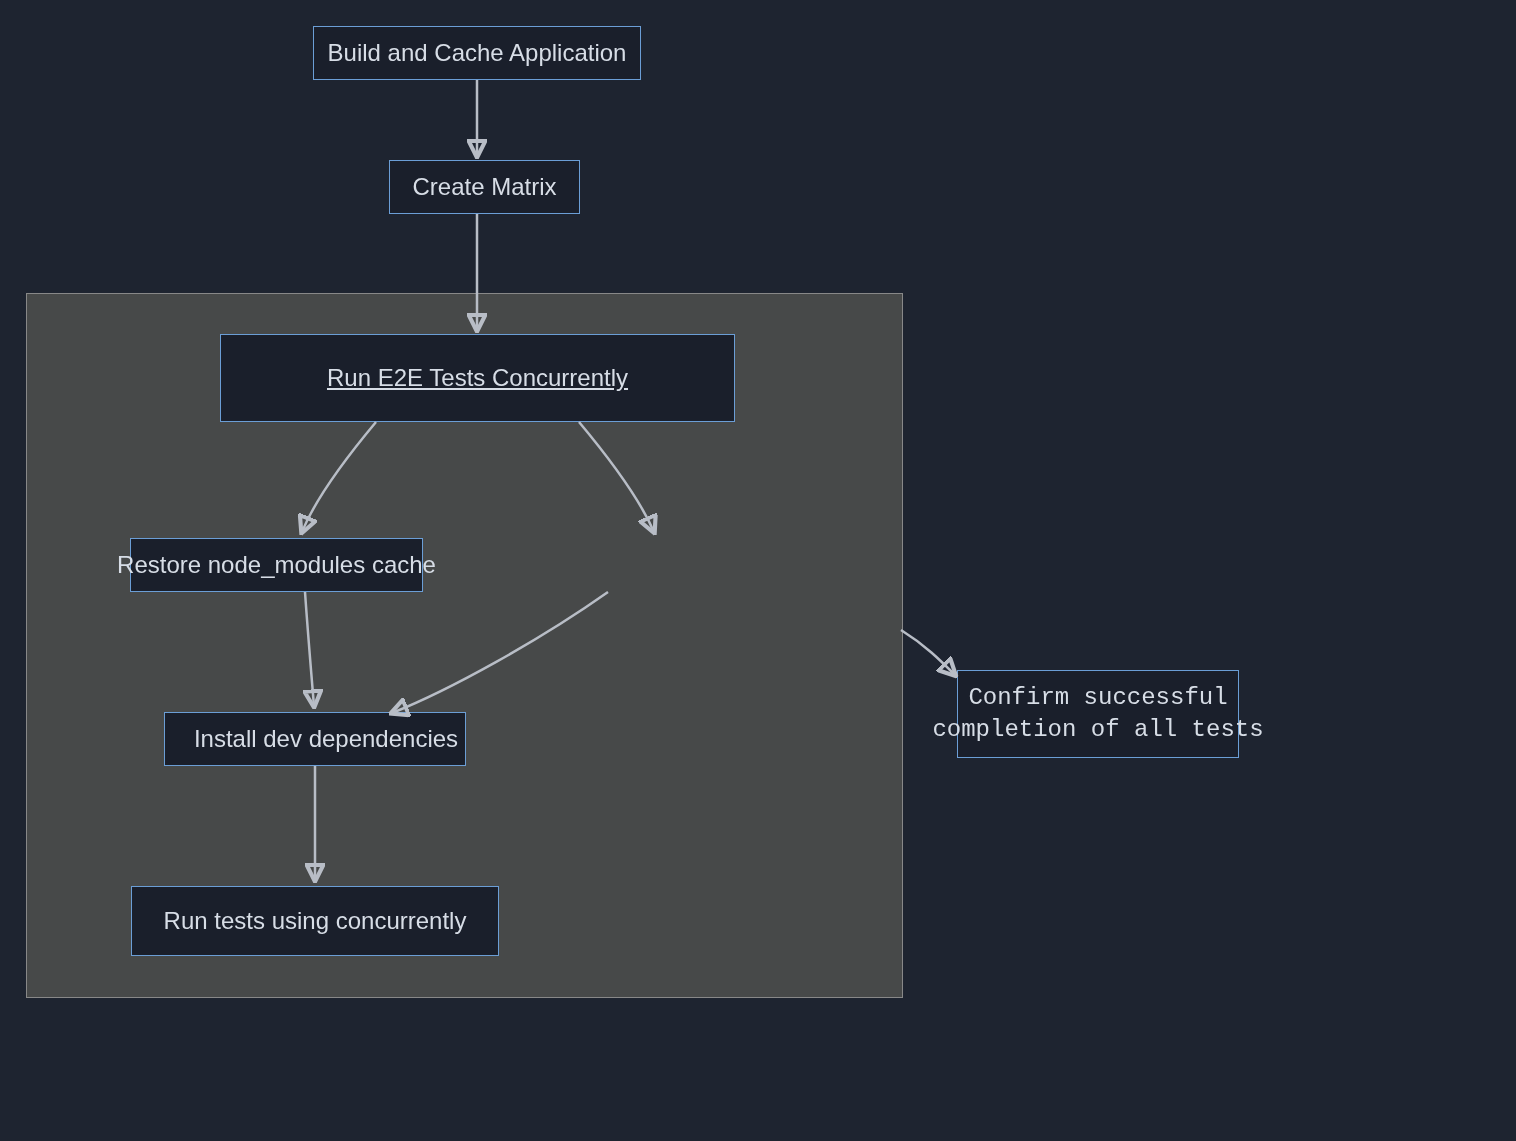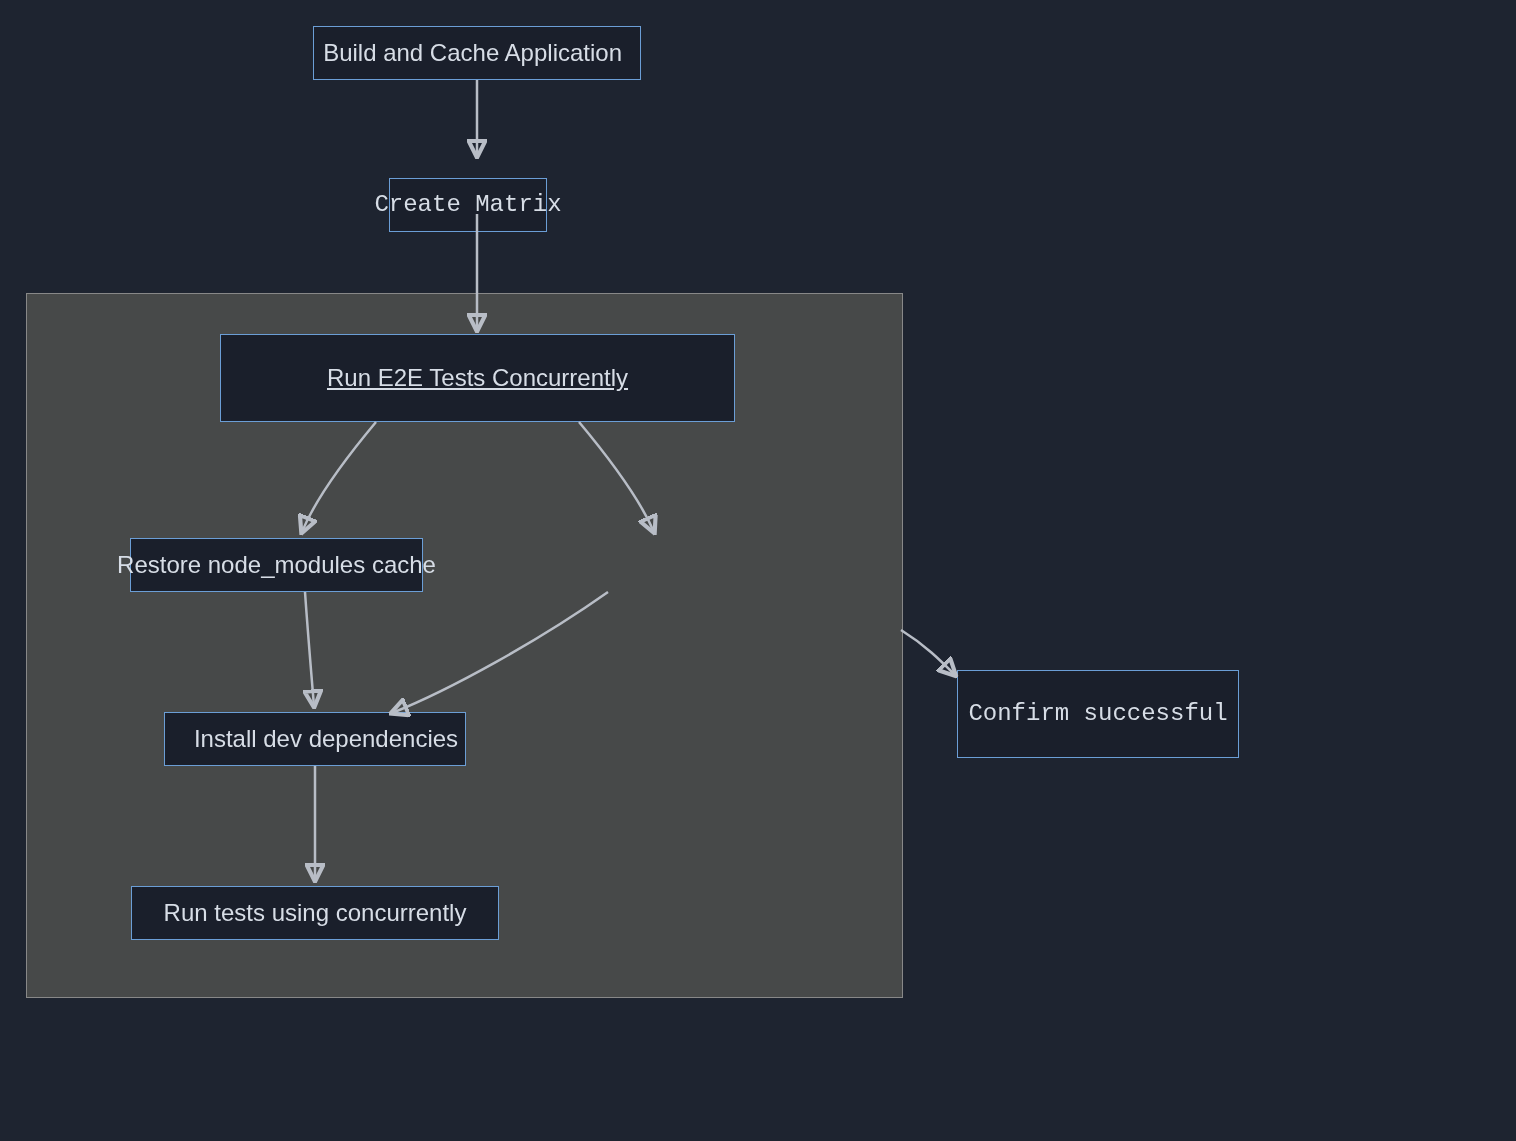--- a/index.html
+++ b/index.html
@@ -51,47 +51,48 @@
     stroke-width: 2.5;
   }
 </style>
 </head>
 <body>
 
 <div class="canvas">
 
   <div class="subgraph" style="left:26px; top:293px; width:875px; height:703px;"></div>
 
-  <div class="node" style="left:313px; top:26px; width:328px; height:54px;align-items:flex-end;">
+  <div class="node" style="left:313px; top:26px; width:328px; height:54px;">
     <span>Build and Cache Application</span>
   </div>
 
-  <div class="node" style="left:389px; top:178px; width:158px; height:54px;font-family:Liberation Mono, monospace;">
+  <div class="node" style="left:389px; top:160px; width:191px; height:54px;">
     <span>Create Matrix</span>
   </div>
 
   <div class="node" style="left:220px; top:334px; width:515px; height:88px;text-decoration:underline;">
     <span>Run E2E Tests Concurrently</span>
   </div>
 
   <div class="node" style="left:130px; top:538px; width:293px; height:54px;">
     <span>Restore node_modules cache</span>
   </div>
 
 
   <div class="node" style="left:164px; top:712px; width:302px; height:54px;padding-left:40px;">
     <span>Install dev dependencies</span>
   </div>
 
-  <div class="node" style="left:131px; top:886px; width:368px; height:54px;justify-content:center;">
+  <div class="node" style="left:131px; top:886px; width:368px; height:70px;justify-content:center;">
     <span>Run tests using concurrently</span>
   </div>
 
   <div class="node" style="left:957px; top:670px; width:282px; height:88px;font-family:Liberation Mono, monospace;">
     <span>Confirm successful</span>
+    <span>completion of all tests</span>
   </div>
 
   <svg class="edges">
     <defs>
       <marker id="arrow" viewBox="0 0 12 12" refX="10" refY="6" markerWidth="8" markerHeight="8" orient="auto-start-reverse">
         <path d="M 1 1 L 11 6 L 1 11 z" fill="#b8bdc6"></path>
       </marker>
     </defs>
 
     <path marker-end="url(#arrow)" d="M 477 80 L 477 156"></path>

